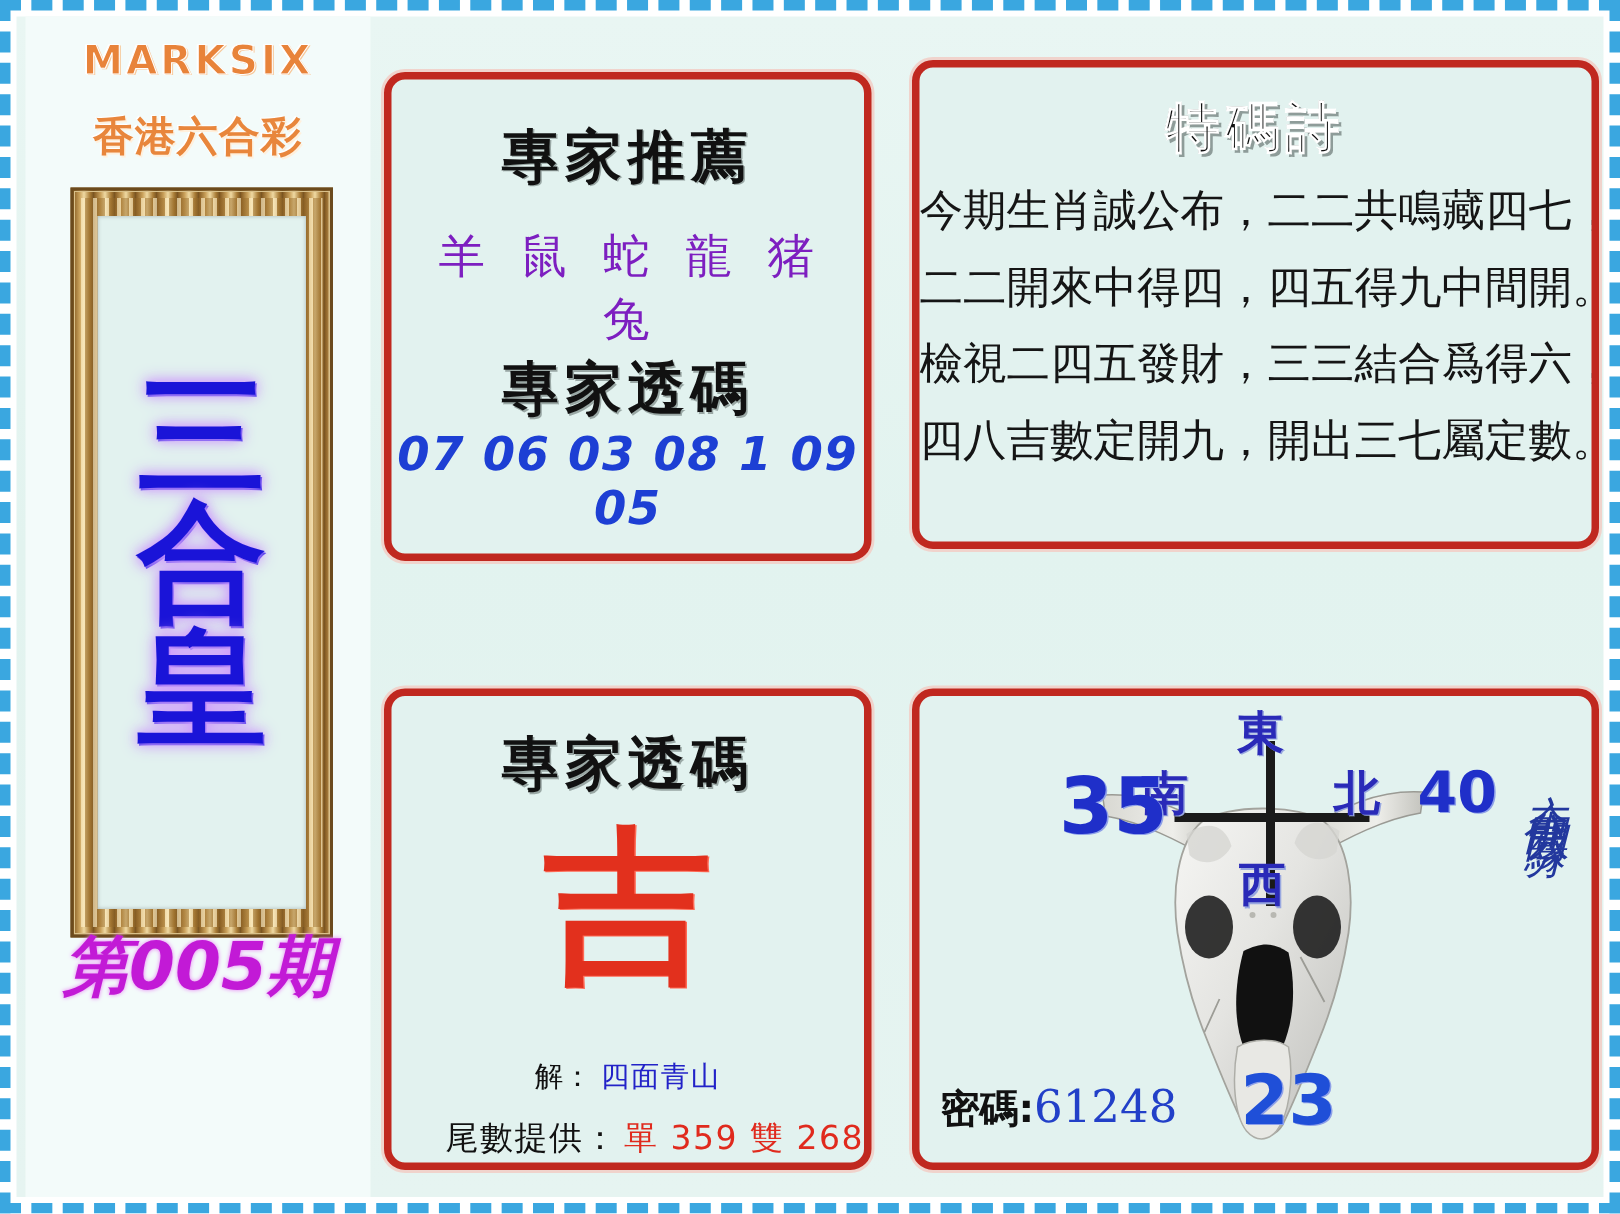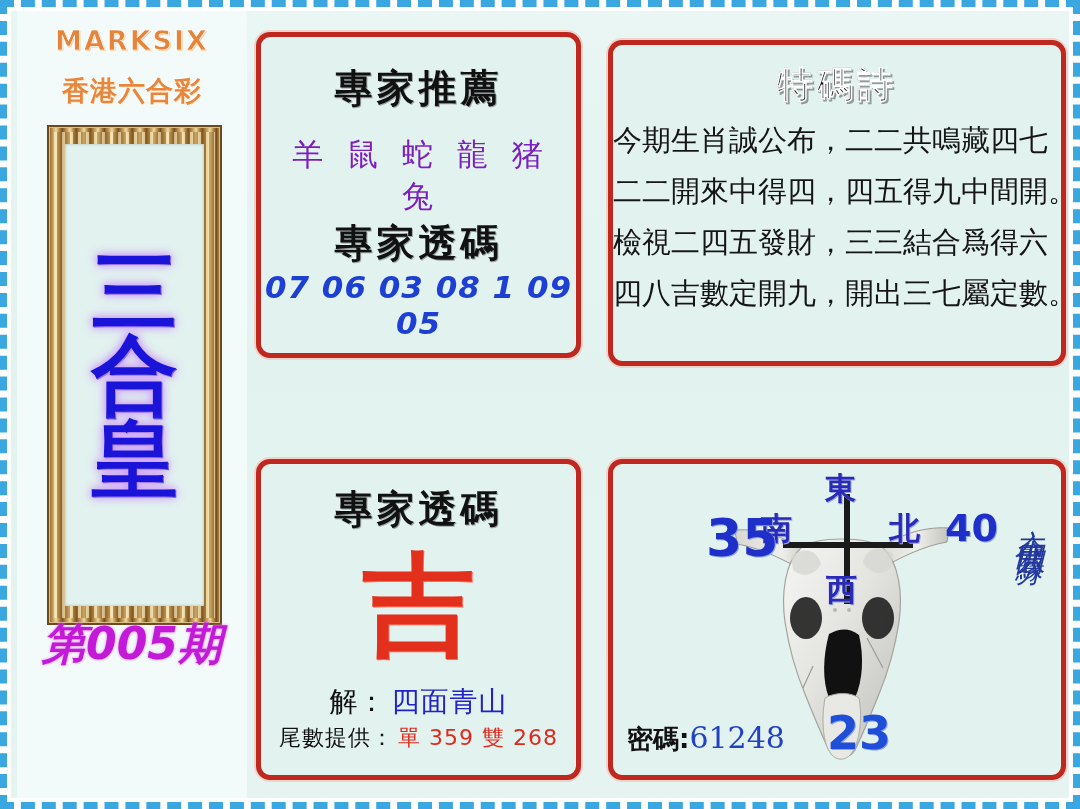--- a/index.html
+++ b/index.html
@@ -97,21 +97,21 @@
   
   .panel{
     position:absolute;
     box-sizing:border-box;
     background:#e2f2ef;
     border:5px solid #c0281f;
     border-radius:14px;
     box-shadow:0 0 0 2px #f0d3cc;
     overflow:hidden;
   }
-  #panel-tips   {left:245px;top:21px; width:325px;height:326px;}
+  #panel-tips   {left:245px;top:37px; width:325px;height:326px;}
   #panel-poem   {left:597px;top:29px; width:458px;height:326px;}
   #panel-word   {left:245px;top:448px;width:325px;height:321px;}
   #panel-skull  {left:597px;top:448px;width:458px;height:321px;}
 
   .panel-title{
     text-align:center;
     font-family:"DejaVu Sans","Liberation Sans",sans-serif;
     font-weight:bold;
     font-size:38px;
     color:#111111;
@@ -165,29 +165,29 @@
     font-family:"DejaVu Sans","Liberation Sans",sans-serif;
     font-weight:bold;
     font-size:112px;
     line-height:1;
     color:#e2301d;
     margin-top:14px;
     text-shadow:1px 1px 0 #ff6a55;
   }
   #word-explain{
     text-align:center;
-    margin-top:22px;
-    font-family:"DejaVu Sans","Liberation Sans",sans-serif;
-    font-size:28px;
+    margin-top:44px;
+    font-family:"DejaVu Sans","Liberation Sans",sans-serif;
+    font-size:19px;
     color:#111111;
   }
   #word-explain .val{color:#2222c8;letter-spacing:1px;margin-left:6px;}
   #tail-row{
-    text-align:center;
-    margin-top:2px;
+    text-align:right;
+    margin-top:13px;
     font-family:"DejaVu Sans","Liberation Sans",sans-serif;
     font-size:22px;
     color:#111111;
     letter-spacing:1px;
   }
   #tail-row .red{color:#e02a1d;margin-left:4px;}
 
   
   #skull-stage{position:absolute;inset:0;}
   .skull-num{

